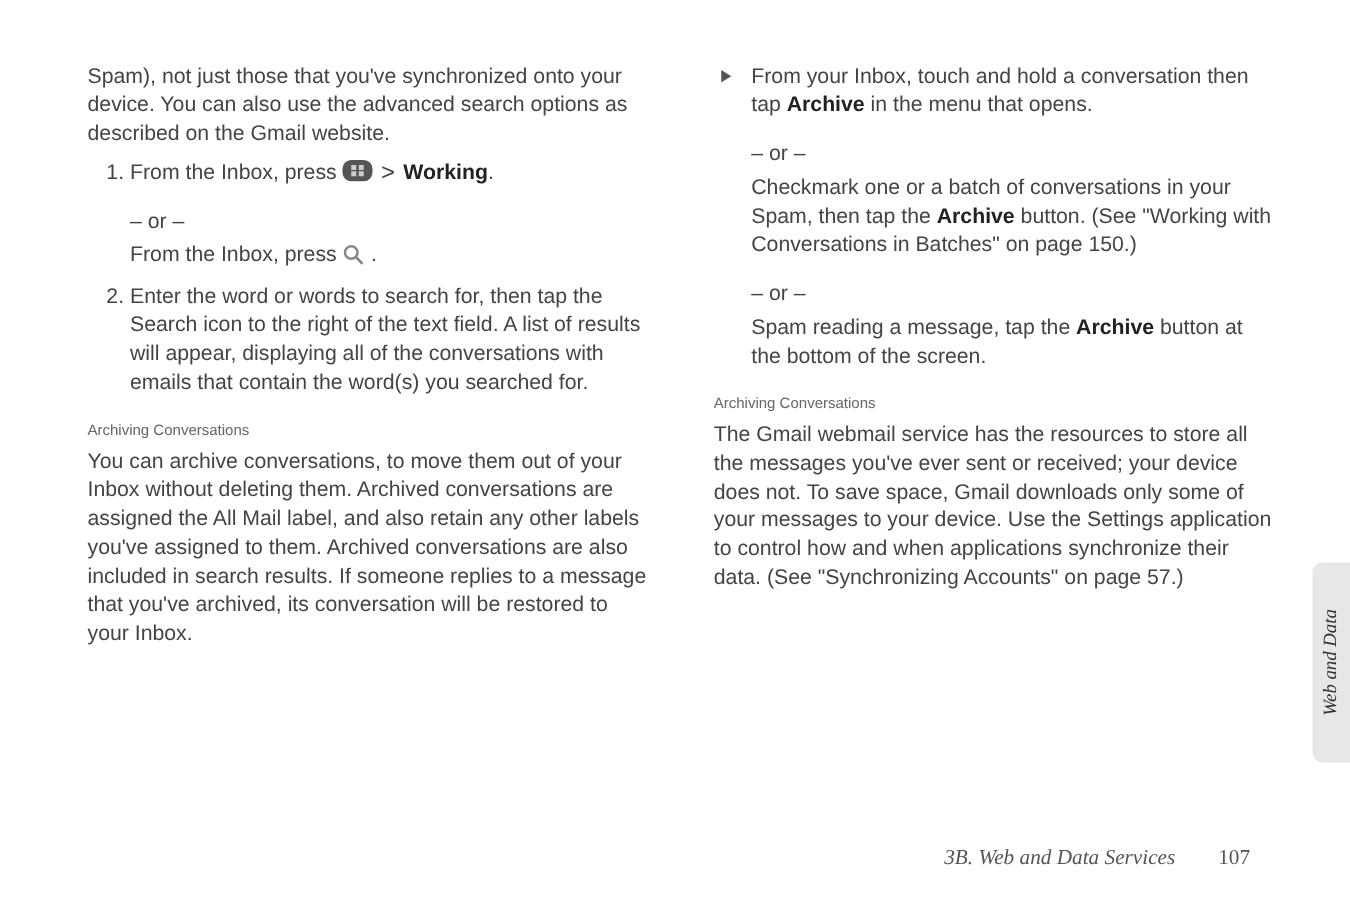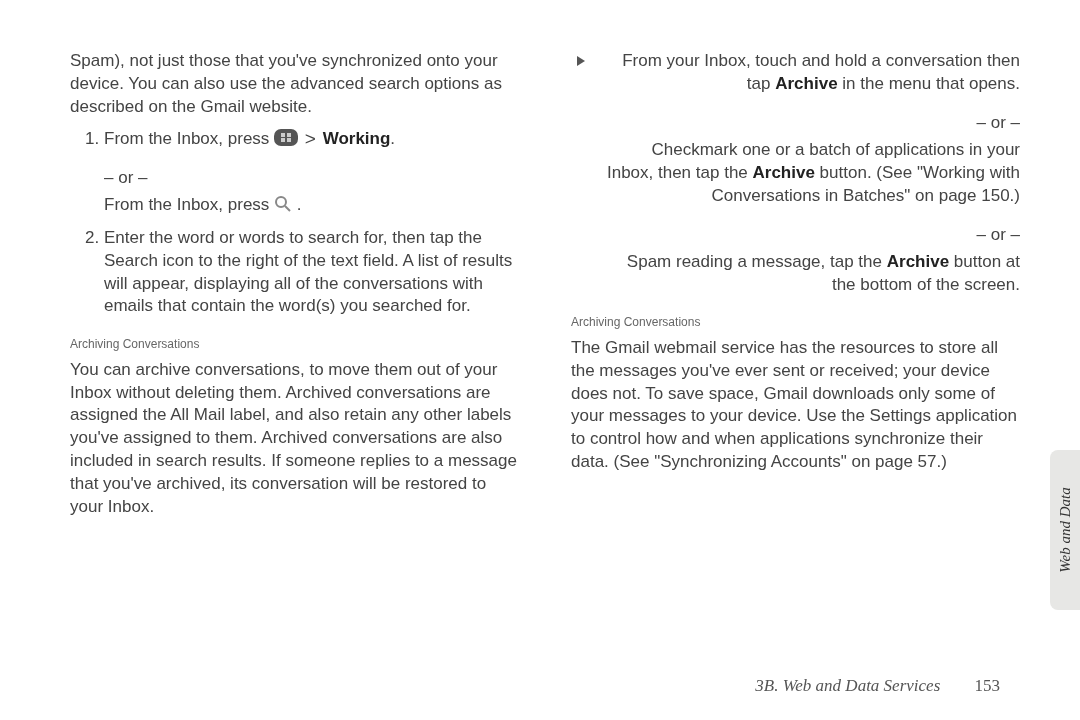--- a/index.html
+++ b/index.html
@@ -32,21 +32,20 @@
     list-style:decimal;
     margin:6px 0 6px 0;
     padding-left:34px;
   }
   ol.steps li{margin-bottom:10px;}
   .or{margin:16px 0 4px 0;}
   .bullet-block{
     padding-left:30px;
     position:relative;
     margin-bottom:6px;
-    text-align:right;
   }
   .bullet-block .tri{
     position:absolute;
     left:6px;
     top:6px;
     width:0;height:0;
     border-top:5px solid transparent;
     border-bottom:5px solid transparent;
     border-left:8px solid #555;
   }
@@ -143,31 +142,31 @@
     <div class="heading">Archiving Conversations</div>
     <p>You can archive conversations, to move them out of your Inbox without deleting them. Archived conversations are assigned the All Mail label, and also retain any other labels you've assigned to them. Archived conversations are also included in search results. If someone replies to a message that you've archived, its conversation will be restored to your Inbox.</p>
   </div>
 
   <div class="col">
 
     <div class="bullet-block">
       <span class="tri"></span>
       <span>From your Inbox, touch and hold a conversation then tap </span><span class="bold">Archive</span><span> in the menu that opens.</span>
       <div class="or">– or –</div>
-      <span>Checkmark one or a batch of applications in your Inbox, then tap the </span><span class="bold">Archive</span><span> button. (See "Working with Conversations in Batches" on page 150.)</span>
+      <span>Checkmark one or a batch of conversations in your Spam, then tap the </span><span class="bold">Archive</span><span> button. (See "Working with Conversations in Batches" on page 150.)</span>
       <div class="or">– or –</div>
       <span>Spam reading a message, tap the </span><span class="bold">Archive</span><span> button at the bottom of the screen.</span>
     </div>
 
     <div class="heading">Archiving Conversations</div>
     <p>The Gmail webmail service has the resources to store all the messages you've ever sent or received; your device does not. To save space, Gmail downloads only some of your messages to your device. Use the Settings application to control how and when applications synchronize their data. (See "Synchronizing Accounts" on page 57.)</p>
   </div>
 
 </div>
 
 <div class="side-tab">
   <span>Web and Data</span>
 </div>
 
 <div class="footer">
   <span>3B. Web and Data Services</span>
-  <span class="pg">153</span>
+  <span class="pg">107</span>
 </div>
 
 </body></html>

